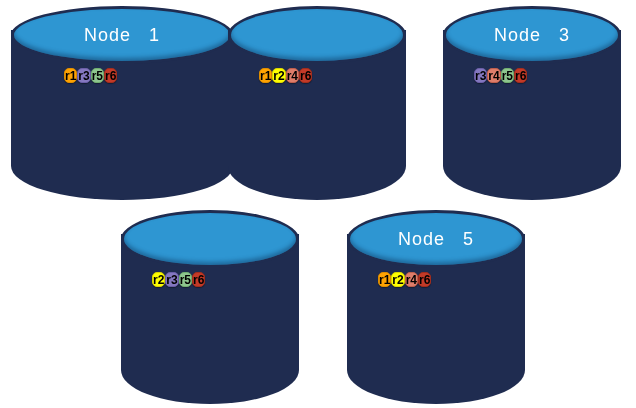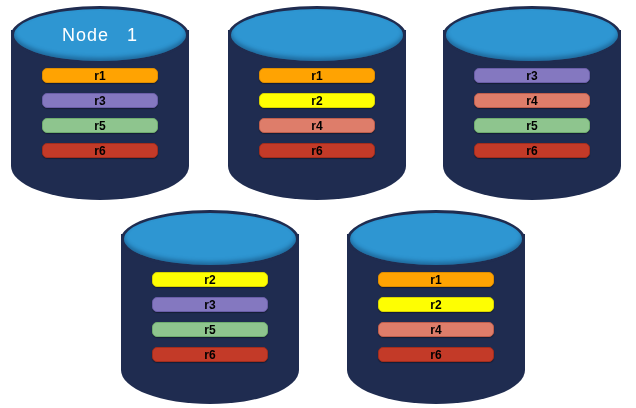--- a/index.html
+++ b/index.html
@@ -12,21 +12,21 @@
     width: 636px;
     height: 408px;
     background: var(--canvas-bg, #ffffff);
     overflow: hidden;
   }
   .node {
     position: absolute;
     width: 178px;
     height: 194px;
   }
-  .pos-n1 { left: 11px;  top: 6px; }
+  .pos-n1 { left: 11px;  top: 6px; padding-left: 44px; }
   .pos-n2 { left: 228px; top: 6px; }
   .pos-n3 { left: 443px; top: 6px; }
   .pos-n4 { left: 121px; top: 210px; }
   .pos-n5 { left: 347px; top: 210px; }
 
   .cyl-body {
     position: absolute;
     left: 0; right: 0;
     top: 24px; bottom: 0;
     background: var(--cyl-body, #1F2C50);
@@ -53,22 +53,21 @@
     word-spacing: 12px;
     white-space: pre;
   }
   .bars {
     position: absolute;
     top: 62px;
     left: 50%;
     transform: translateX(-50%);
     width: 116px;
     display: flex;
-    flex-direction: column;
-    gap: 10px;
+    flex-direction: row;
   }
   .bar {
     height: 15px;
     box-sizing: border-box;
     border-radius: 5px;
     border: 1px solid;
     display: flex;
     align-items: center;
     justify-content: center;
     font-size: 12px;
@@ -101,20 +100,21 @@
         <div class="bar" style="background: rgb(255, 163, 2); border-color: rgb(222, 141, 0);">r1</div>
         <div class="bar" style="background: rgb(254, 254, 2); border-color: rgb(217, 212, 0);">r2</div>
         <div class="bar" style="background: rgb(222, 125, 106); border-color: rgb(191, 94, 76);">r4</div>
         <div class="bar" style="background: rgb(195, 58, 40); border-color: rgb(161, 45, 29);">r6</div>
       </div>
   </div>
 
   <div class="node pos-n3">
     <div class="cyl-body"></div>
     <div class="cyl-top"></div>
+    <div class="node-title">Node 3</div>
     <div class="bars">
         <div class="bar" style="background: rgb(132, 120, 192); border-color: rgb(106, 94, 168);">r3</div>
         <div class="bar" style="background: rgb(222, 125, 106); border-color: rgb(191, 94, 76);">r4</div>
         <div class="bar" style="background: rgb(142, 197, 142); border-color: rgb(111, 173, 111);">r5</div>
         <div class="bar" style="background: rgb(195, 58, 40); border-color: rgb(161, 45, 29);">r6</div>
       </div>
   </div>
 
   <div class="node pos-n4">
     <div class="cyl-body"></div>
@@ -123,20 +123,21 @@
         <div class="bar" style="background: rgb(254, 254, 2); border-color: rgb(217, 212, 0);">r2</div>
         <div class="bar" style="background: rgb(132, 120, 192); border-color: rgb(106, 94, 168);">r3</div>
         <div class="bar" style="background: rgb(142, 197, 142); border-color: rgb(111, 173, 111);">r5</div>
         <div class="bar" style="background: rgb(195, 58, 40); border-color: rgb(161, 45, 29);">r6</div>
       </div>
   </div>
 
   <div class="node pos-n5">
     <div class="cyl-body"></div>
     <div class="cyl-top"></div>
+    <div class="node-title">Node 5</div>
     <div class="bars">
         <div class="bar" style="background: rgb(255, 163, 2); border-color: rgb(222, 141, 0);">r1</div>
         <div class="bar" style="background: rgb(254, 254, 2); border-color: rgb(217, 212, 0);">r2</div>
         <div class="bar" style="background: rgb(222, 125, 106); border-color: rgb(191, 94, 76);">r4</div>
         <div class="bar" style="background: rgb(195, 58, 40); border-color: rgb(161, 45, 29);">r6</div>
       </div>
   </div>
 
 </div>
 

